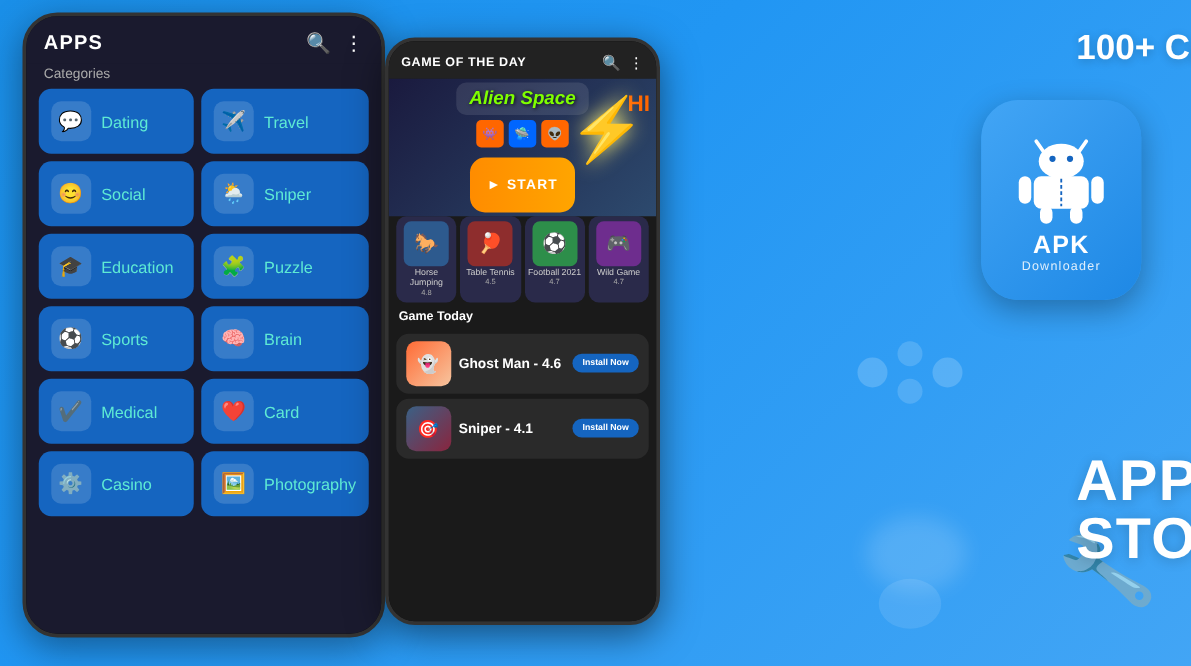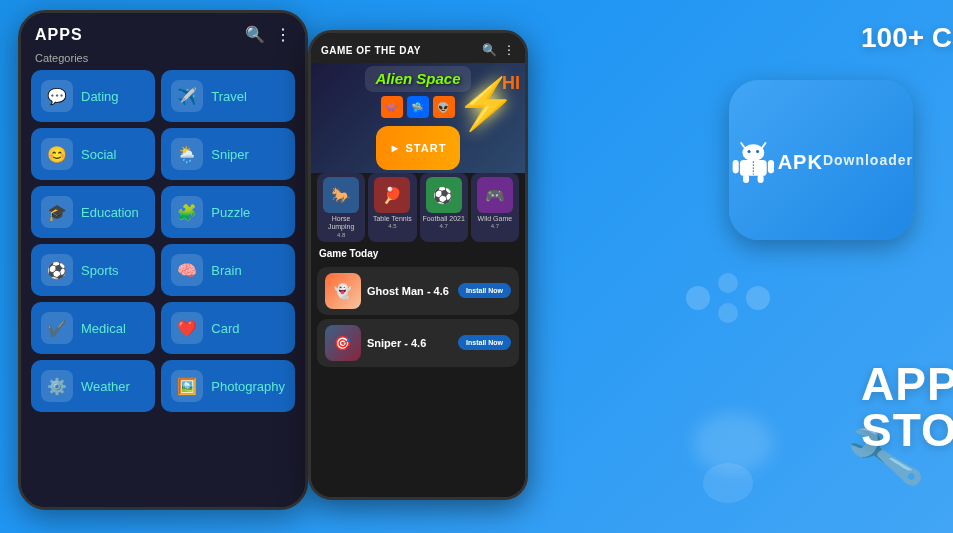--- a/index.html
+++ b/index.html
@@ -264,42 +264,41 @@
       color: white;
       font-size: 28px;
       font-weight: 900;
       text-shadow: 0 2px 8px rgba(0,0,0,0.2);
       white-space: nowrap;
     }
     .apk-logo-container {
       position: absolute;
       top: 80px;
       right: 40px;
-      width: 184px;
+      width: 128px;
       height: 160px;
       background: linear-gradient(135deg, #42a5f5, #1e88e5);
       border-radius: 30px;
       display: flex;
-      flex-direction: row;
+      flex-direction: column;
       align-items: center;
       justify-content: center;
       box-shadow: 0 8px 24px rgba(0,0,0,0.3);
     }
     .apk-text {
       color: white;
       font-size: 20px;
       font-weight: 900;
       letter-spacing: 1px;
       margin-top: 4px;
     }
     .apk-sub {
       color: rgba(255,255,255,0.85);
-      font-size: 14px;
+      font-size: 10px;
       letter-spacing: 1px;
-      font-weight: bold;
     }
     .app-store-title {
       position: absolute;
       bottom: 80px;
       right: 20px;
       left: 328px;
       text-align: center;
     }
     .app-store-title h1 {
       color: white;
@@ -401,21 +400,21 @@
         <div class="cat-item">
       <div class="cat-icon">✔️</div>
       <span class="cat-label">Medical</span>
     </div>
         <div class="cat-item">
       <div class="cat-icon">❤️</div>
       <span class="cat-label">Card</span>
     </div>
         <div class="cat-item">
       <div class="cat-icon">⚙️</div>
-      <span class="cat-label">Weather</span>
+      <span class="cat-label">Casino</span>
     </div>
         <div class="cat-item">
       <div class="cat-icon">🖼️</div>
       <span class="cat-label">Photography</span>
     </div>
       </div>
   </div>
 </div>
 
 <div class="mid-phone">
@@ -469,21 +468,21 @@
         <div class="game-today-item">
       <div class="game-today-icon" style="background:linear-gradient(135deg,#ff6b35,#f7c59f);">👻</div>
       <div class="game-today-info">
         <div class="game-today-name">Ghost Man - 4.6</div>
       </div>
       <div class="install-btn">Install Now</div>
     </div>
         <div class="game-today-item">
       <div class="game-today-icon" style="background:linear-gradient(135deg,#3a6186,#89253e);">🎯</div>
       <div class="game-today-info">
-        <div class="game-today-name">Sniper - 4.6</div>
+        <div class="game-today-name">Sniper - 4.1</div>
       </div>
       <div class="install-btn">Install Now</div>
     </div>
       </div>
   </div>
 </div>
 
 <div class="lightning-icon">⚡</div>
 
 <div class="right-section">

